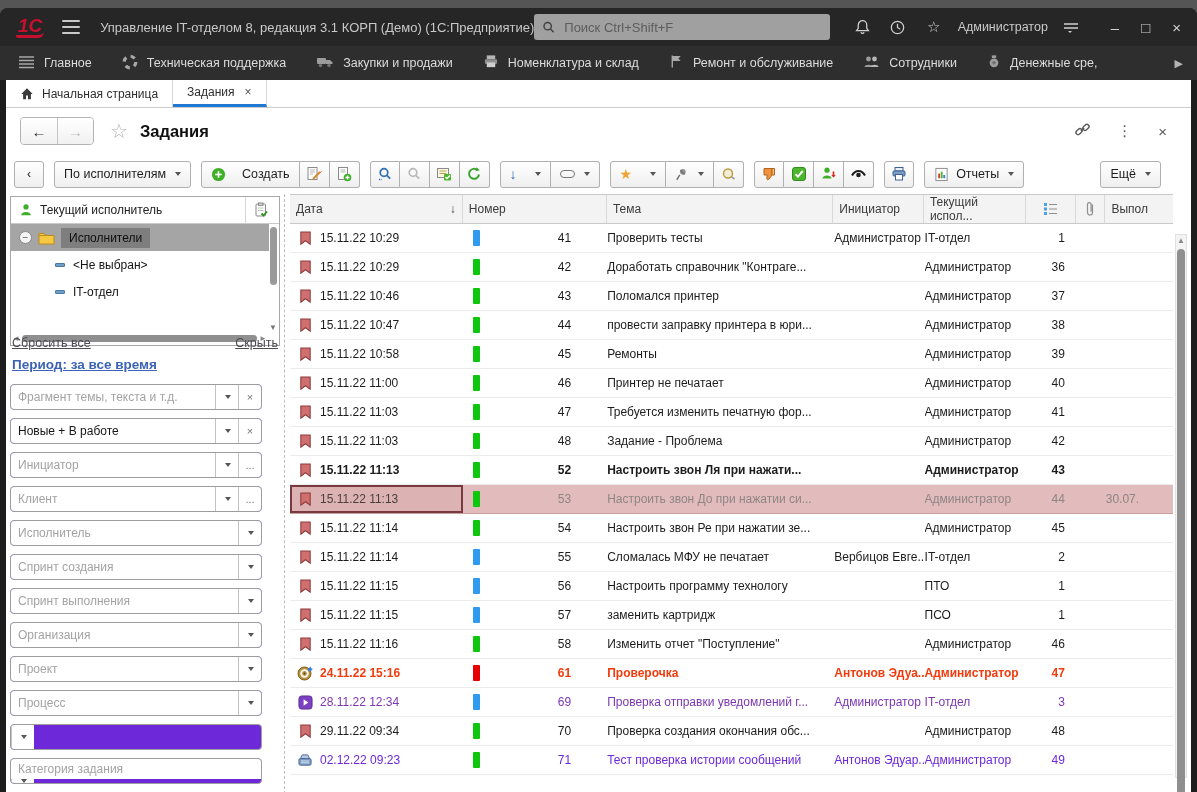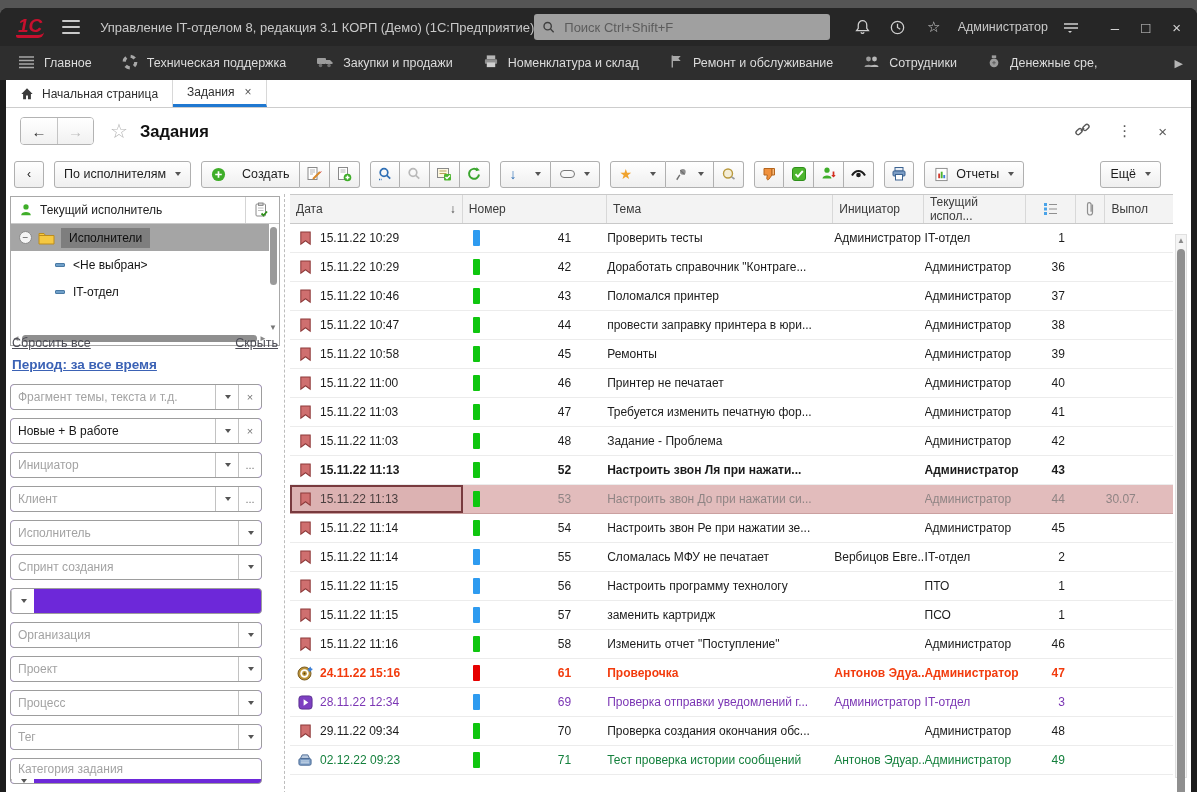--- a/index.html
+++ b/index.html
@@ -96,21 +96,21 @@
   .c-num .num{margin-left:auto;margin-right:36px;}
   .c-theme{width:236px;white-space:nowrap;overflow:hidden;padding-right:6px;}
   .c-init{width:94px;white-space:nowrap;overflow:hidden;}
   .c-exec{width:106px;white-space:nowrap;overflow:hidden;}
   .c-count{width:52px;text-align:right;padding-right:12px;}
   .c-clip{width:30px;}
   .c-due{width:70px;white-space:nowrap;overflow:hidden;}
   .tr.bold{font-weight:700;}
   .tr.red{color:#f23b0d;font-weight:700;}
   .tr.purple{color:#7b36b4;}
-  .tr.blue{color:#15803d;}
+  .tr.blue{color:#6d28d9;}
   .tr.selected{background:#e2bcbc;color:#8f8484;border-bottom:1px solid #caa0a0;}
   .tr.selected .c-datewrap{box-shadow:inset 0 0 0 2px #783a3e;background:#dcb2b2;color:#4a3f3f;}
   
   .mscroll{position:absolute;right:4px;top:40px;bottom:16px;width:12px;background:#f4f4f4;border:1px solid #e0e0e0;}
   .mscroll .up{position:absolute;top:1px;left:1px;font-size:8px;color:#8a8a8a;}
   .mscroll .mthumb{position:absolute;left:1px;right:1px;top:14px;height:555px;background:#8f8f8f;border-radius:5px;}
 </style>
 </head>
 <body>
 
@@ -501,20 +501,21 @@
 
             <div class="ffield" style="top: 170px;">
               <input placeholder="Спринт создания" style="">
               <span class="fbtn">
                 <span class="caret"></span>
               </span>
 
             </div>
 
             <div class="ffield" style="top: 204px;">
+              <input placeholder="Спринт выполнения" style="">
               <span class="fbtn">
                 <span class="caret"></span>
               </span>
 
             </div>
 
             <div class="ffield" style="top: 238px;">
               <input placeholder="Организация" style="">
               <span class="fbtn">
                 <span class="caret"></span>
@@ -532,21 +533,20 @@
 
             <div class="ffield" style="top: 306px;">
               <input placeholder="Процесс" style="">
               <span class="fbtn">
                 <span class="caret"></span>
               </span>
 
             </div>
 
             <div class="ffield" style="top: 340px;">
-              <input placeholder="Тег" style="">
               <span class="fbtn">
                 <span class="caret"></span>
               </span>
 
             </div>
 
             <div class="ffield" style="top: 374px; flex-direction: column;">
               <input placeholder="Категория задания" style="">
               <span class="fbtn">
                 <span class="caret"></span>

